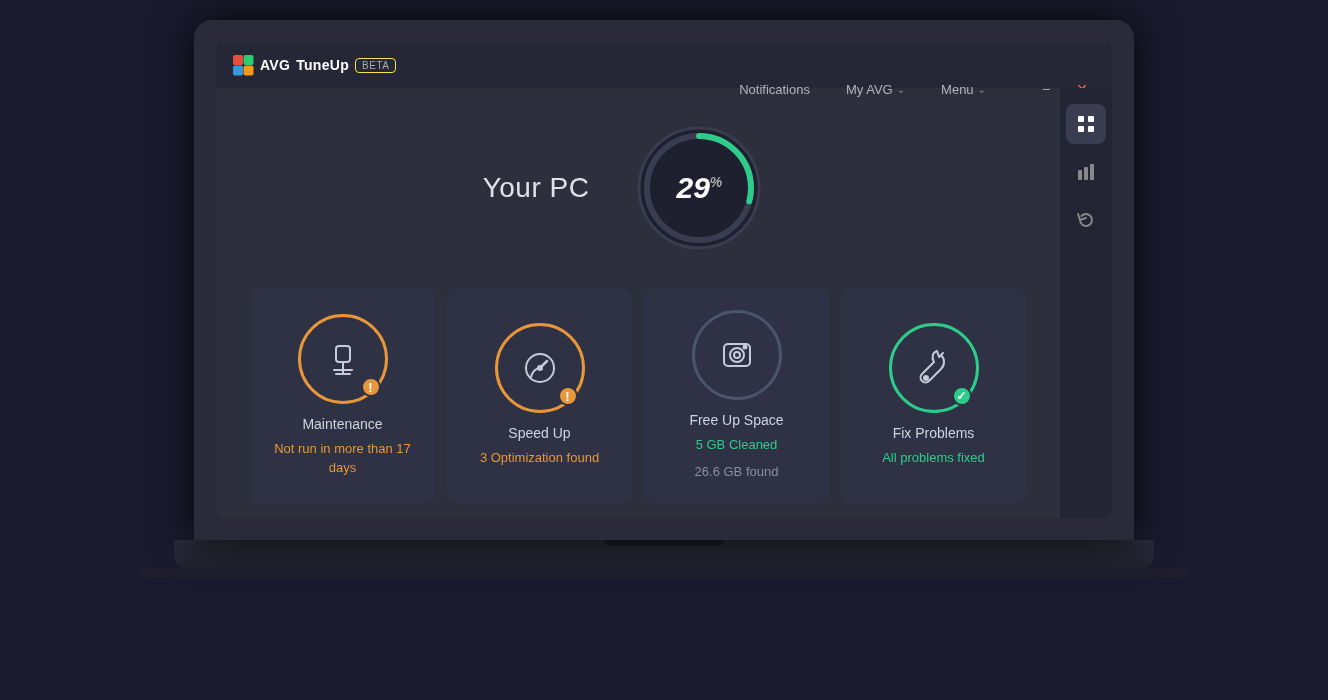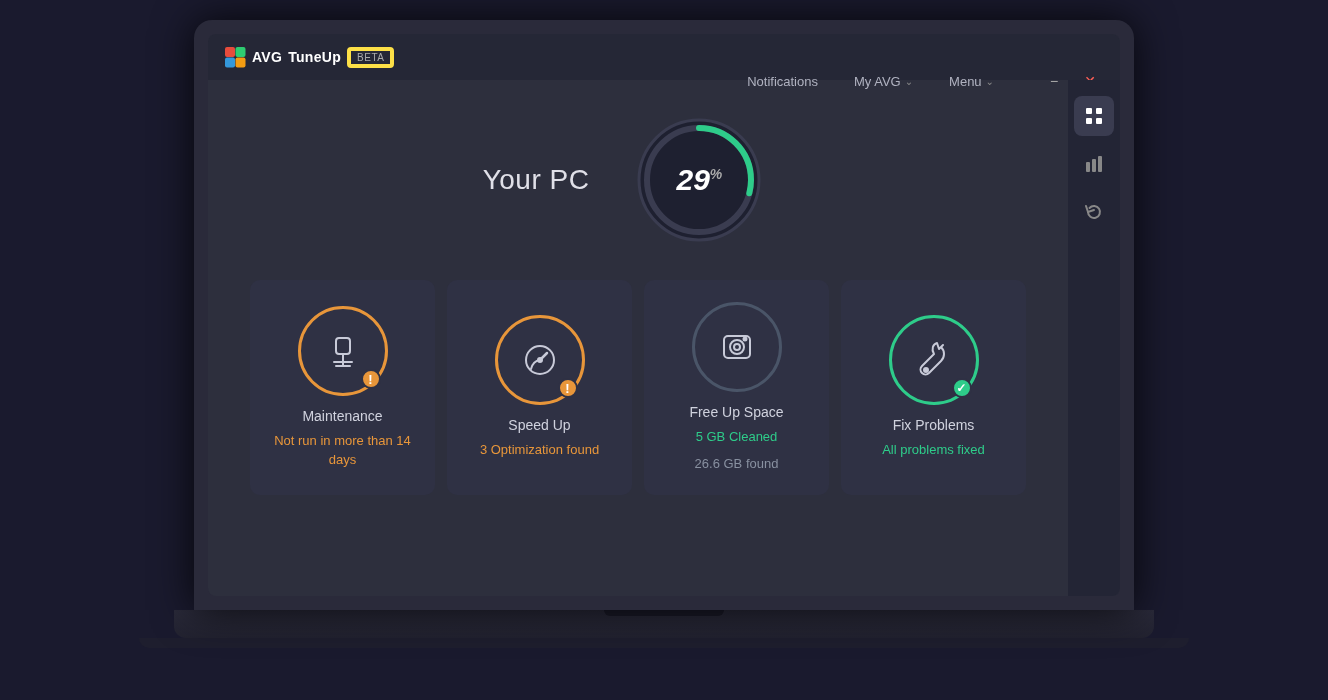--- a/index.html
+++ b/index.html
@@ -18,24 +18,24 @@
       position: relative;
       width: 980px;
       height: 660px;
       display: flex;
       flex-direction: column;
       align-items: center;
     }
 
     .laptop-screen-bezel {
       width: 940px;
-      height: 590px;
+      height: 520px;
       background: #2a2a3a;
       border-radius: 18px 18px 0 0;
-      padding: 14px;
+      padding: 22px;
       box-shadow: 0 0 40px rgba(0,0,0,0.8);
       position: relative;
     }
 
     .laptop-screen {
       width: 100%;
       height: 100%;
       background: #2d2f3d;
       border-radius: 8px;
       overflow: hidden;
@@ -81,21 +81,21 @@
 
     .app-name {
       color: #ffffff;
       font-size: 14px;
       font-weight: 600;
       letter-spacing: 0.3px;
     }
 
     .beta-badge {
       background: transparent;
-      border: 4px solid #fde047;
+      border: 1px solid #fde047;
       color: #aaa;
       font-size: 10px;
       padding: 1px 6px;
       border-radius: 4px;
       letter-spacing: 0.5px;
     }
 
     .titlebar-right {
       display: flex;
       align-items: center;
@@ -478,21 +478,21 @@
                 <svg viewBox="0 0 42 42" fill="none" stroke="#c8cad8" stroke-width="2" stroke-linecap="round" stroke-linejoin="round">
 
                   <rect x="14" y="8" width="14" height="16" rx="3" stroke="#c8cad8"></rect>
                   <line x1="21" y1="24" x2="21" y2="36"></line>
                   <line x1="14" y1="36" x2="28" y2="36"></line>
                   <line x1="12" y1="32" x2="30" y2="32"></line>
                 </svg>
                 <div class="warning-dot">!</div>
               </div>
               <span class="card-title">Maintenance</span>
-              <span class="card-subtitle orange">Not run in more than 14 days</span>
+              <span class="card-subtitle orange">Not run in more than 17 days</span>
             </div>
 
             <div class="card">
               <div class="card-icon-ring orange">
                 <svg viewBox="0 0 42 42" fill="none" stroke="#c8cad8" stroke-width="2" stroke-linecap="round" stroke-linejoin="round">
 
                   <circle cx="21" cy="21" r="14"></circle>
                   <path d="M12 30 Q14 22 21 21"></path>
                   <line x1="21" y1="21" x2="28" y2="14" stroke="#c8cad8" stroke-width="2.5"></line>
                   <circle cx="21" cy="21" r="2" fill="#c8cad8"></circle>

